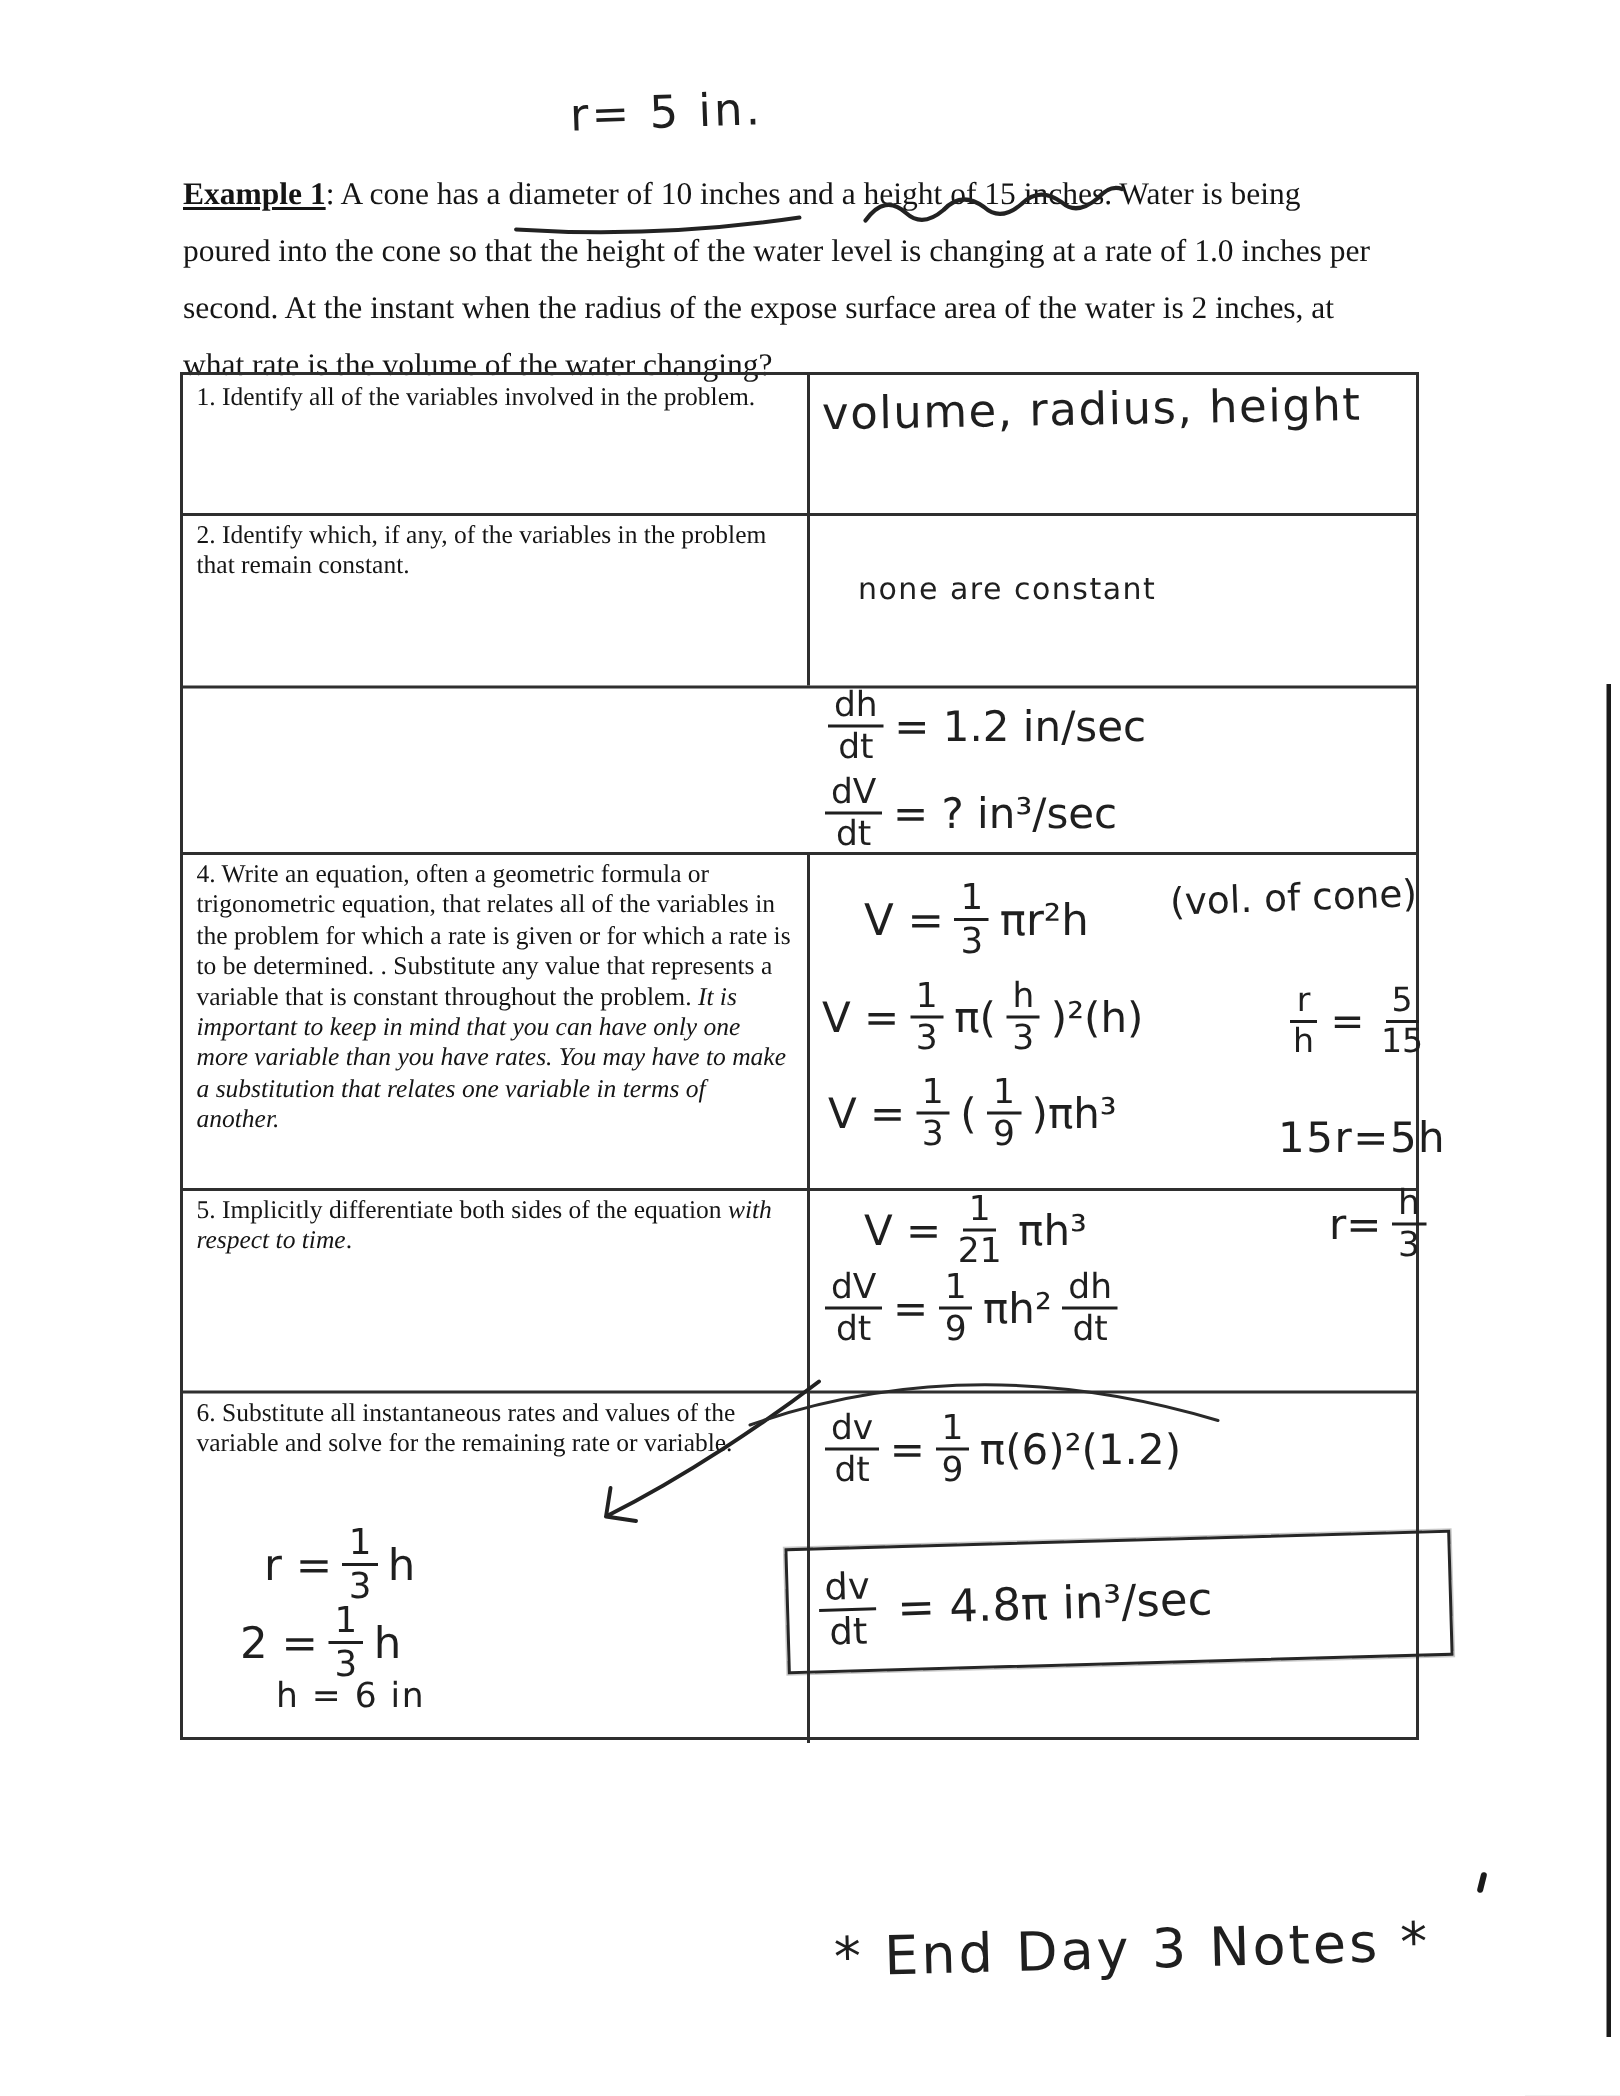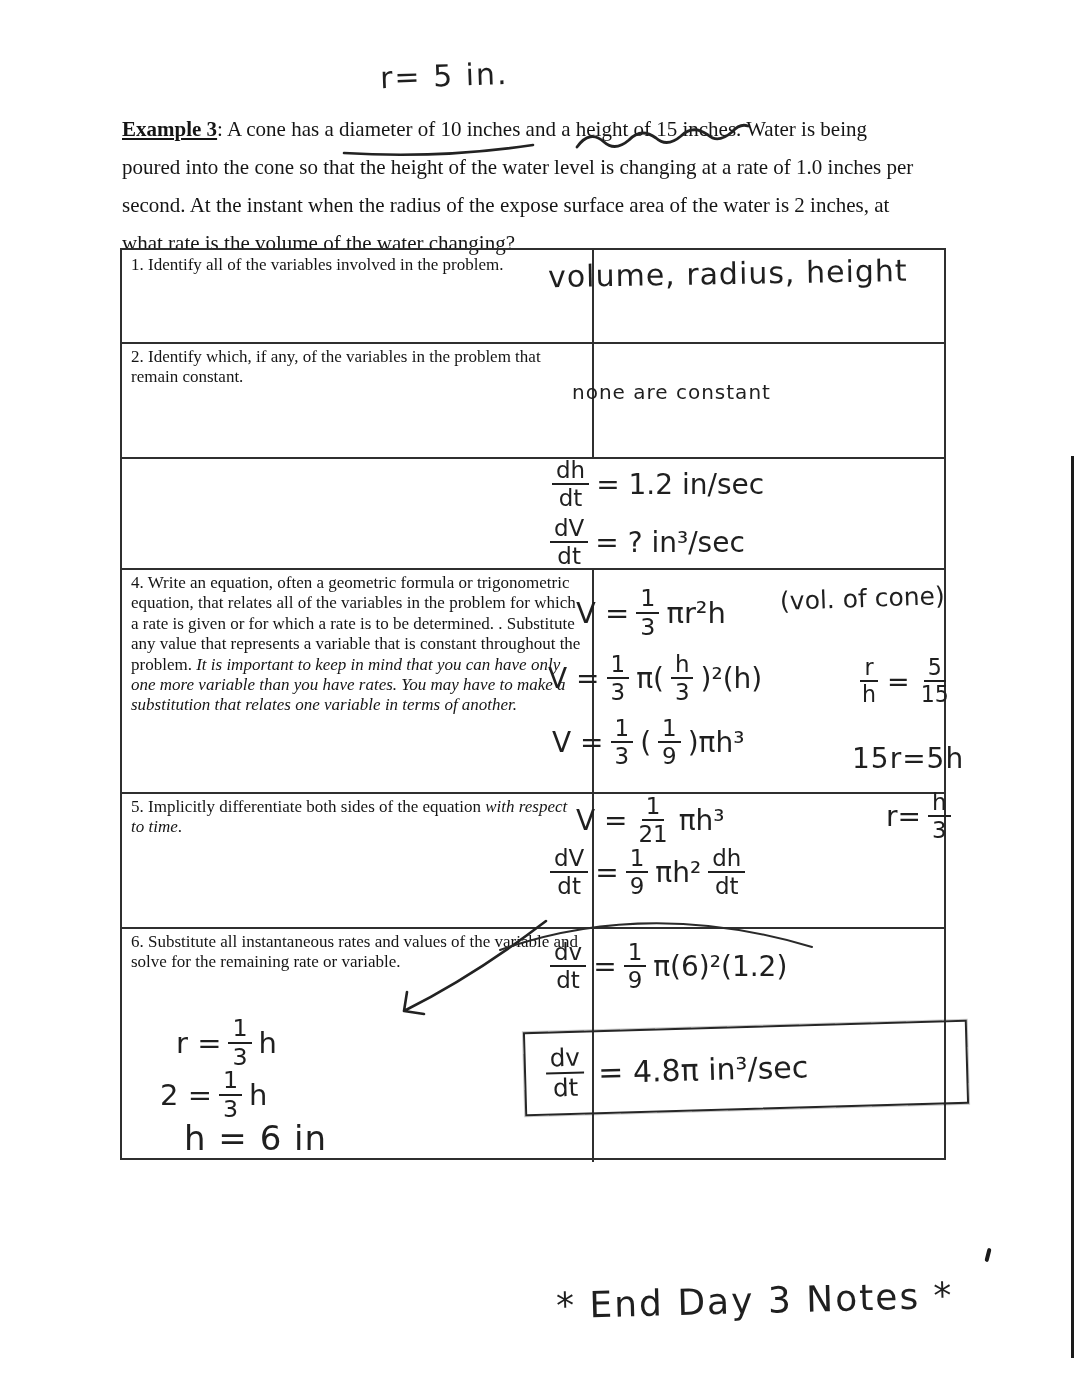--- a/index.html
+++ b/index.html
@@ -9,21 +9,21 @@
   
   .para{left:122px;top:100px;width:836px;padding-top:10px;font-size:21px;}
   .pline{line-height:38px;white-space:nowrap;}
   .ex-label{font-weight:bold;text-decoration:underline;}
   
   .tbl{left:120px;top:248px;width:826px;height:912px;border:2px solid #2f2f2f;box-sizing:border-box;}
   .trow{position:absolute;left:0;width:100%;box-sizing:border-box;}
   .trow + .trow{border-top:0;}
   .rowline{position:absolute;left:0;width:100%;height:0;border-top:2px solid #2f2f2f;}
   .cell{position:absolute;top:0;height:100%;box-sizing:border-box;}
-  .cellL{left:0;width:472px;border-right:2px solid #2f2f2f;}
+  .cellL{left:0;width:418px;border-right:2px solid #2f2f2f;}
   .cellR{left:418px;right:0;}
   .prompt{margin:0;padding:5px 10px 0 9px;font-size:17px;line-height:1.2;}
   .it{font-style:italic;}
   
   .hw{font-family:"DejaVu Sans",sans-serif;color:#1f1f1f;}
   .hw-eq{display:flex;align-items:center;gap:7px;white-space:nowrap;}
   .frac{display:inline-flex;flex-direction:column;align-items:center;line-height:1.05;font-size:0.82em;}
   .frac .fn{padding:0 4px 1px;border-bottom:2.2px solid currentColor;}
   .frac .fd{padding:1px 4px 0;}
   .ansbox{border:2.6px solid #262626;box-shadow:0 0 0 1px rgba(40,40,40,.25);
@@ -33,21 +33,21 @@
 </style>
 </head>
 <body>
 
 <div class="page">
 
   <div class="abs hw" style="left:380px;top:58px;font-size:30px;transform:rotate(-2deg);letter-spacing:2px;">r= 5 in.</div>
 
   <div class="abs para">
     <div class="pline">
-      <span class="ex-label">Example 3</span><span>:  A cone has a diameter of 10 inches and a height of 15 inches.  Water is being</span>
+      <span class="ex-label">Example 1</span><span>:  A cone has a diameter of 10 inches and a height of 15 inches.  Water is being</span>
     </div>
     <div class="pline">poured into the cone so that the height of the water level is changing at a rate of 1.0 inches per</div>
     <div class="pline">second.  At the instant when the radius of the expose surface area of the water is 2 inches, at</div>
     <div class="pline">what rate is the volume of the water changing?</div>
   </div>
 
   <div class="abs tbl">
 
     <div class="rowline" style="top:92px;"></div>
     <div class="rowline" style="top:207px;"></div>
@@ -196,21 +196,21 @@
     <span>h</span>
   </div>
   <div class="abs hw hw-eq" style="left:160px;top:1068px;font-size:29px;">
     <span>2 =</span>
     <span class="frac">
         <span class="fn">1</span>
         <span class="fd">3</span>
       </span>
     <span>h</span>
   </div>
-  <div class="abs hw" style="left:184px;top:1118px;font-size:34px;letter-spacing:1px;">h = 6 in</div>
+  <div class="abs hw" style="left:184px;top:1118px;font-size:23px;letter-spacing:1px;">h = 6 in</div>
 
   <div class="abs hw hw-eq" style="left:550px;top:940px;font-size:28px;">
     <span class="frac">
         <span class="fn">dv</span>
         <span class="fd">dt</span>
       </span>
     <span>=</span>
     <span class="frac">
         <span class="fn">1</span>
         <span class="fd">9</span>

